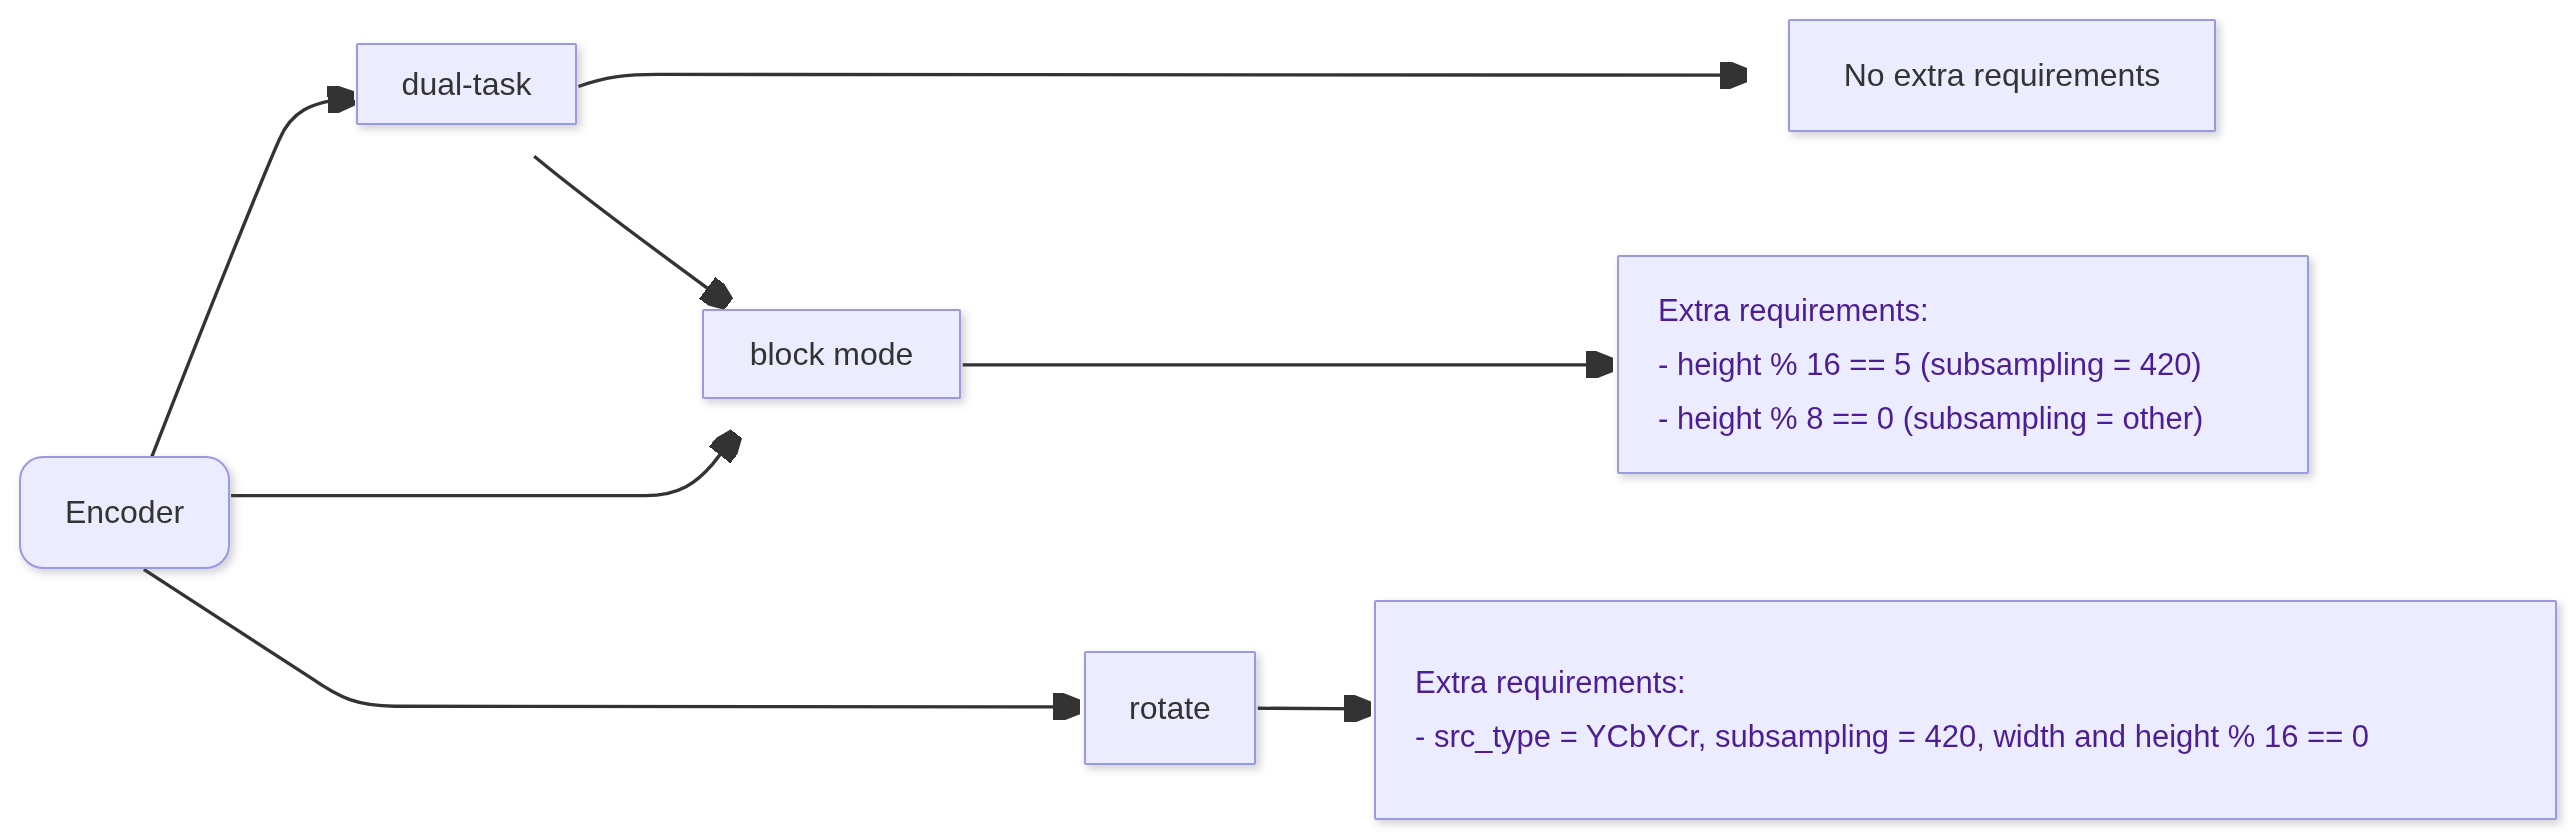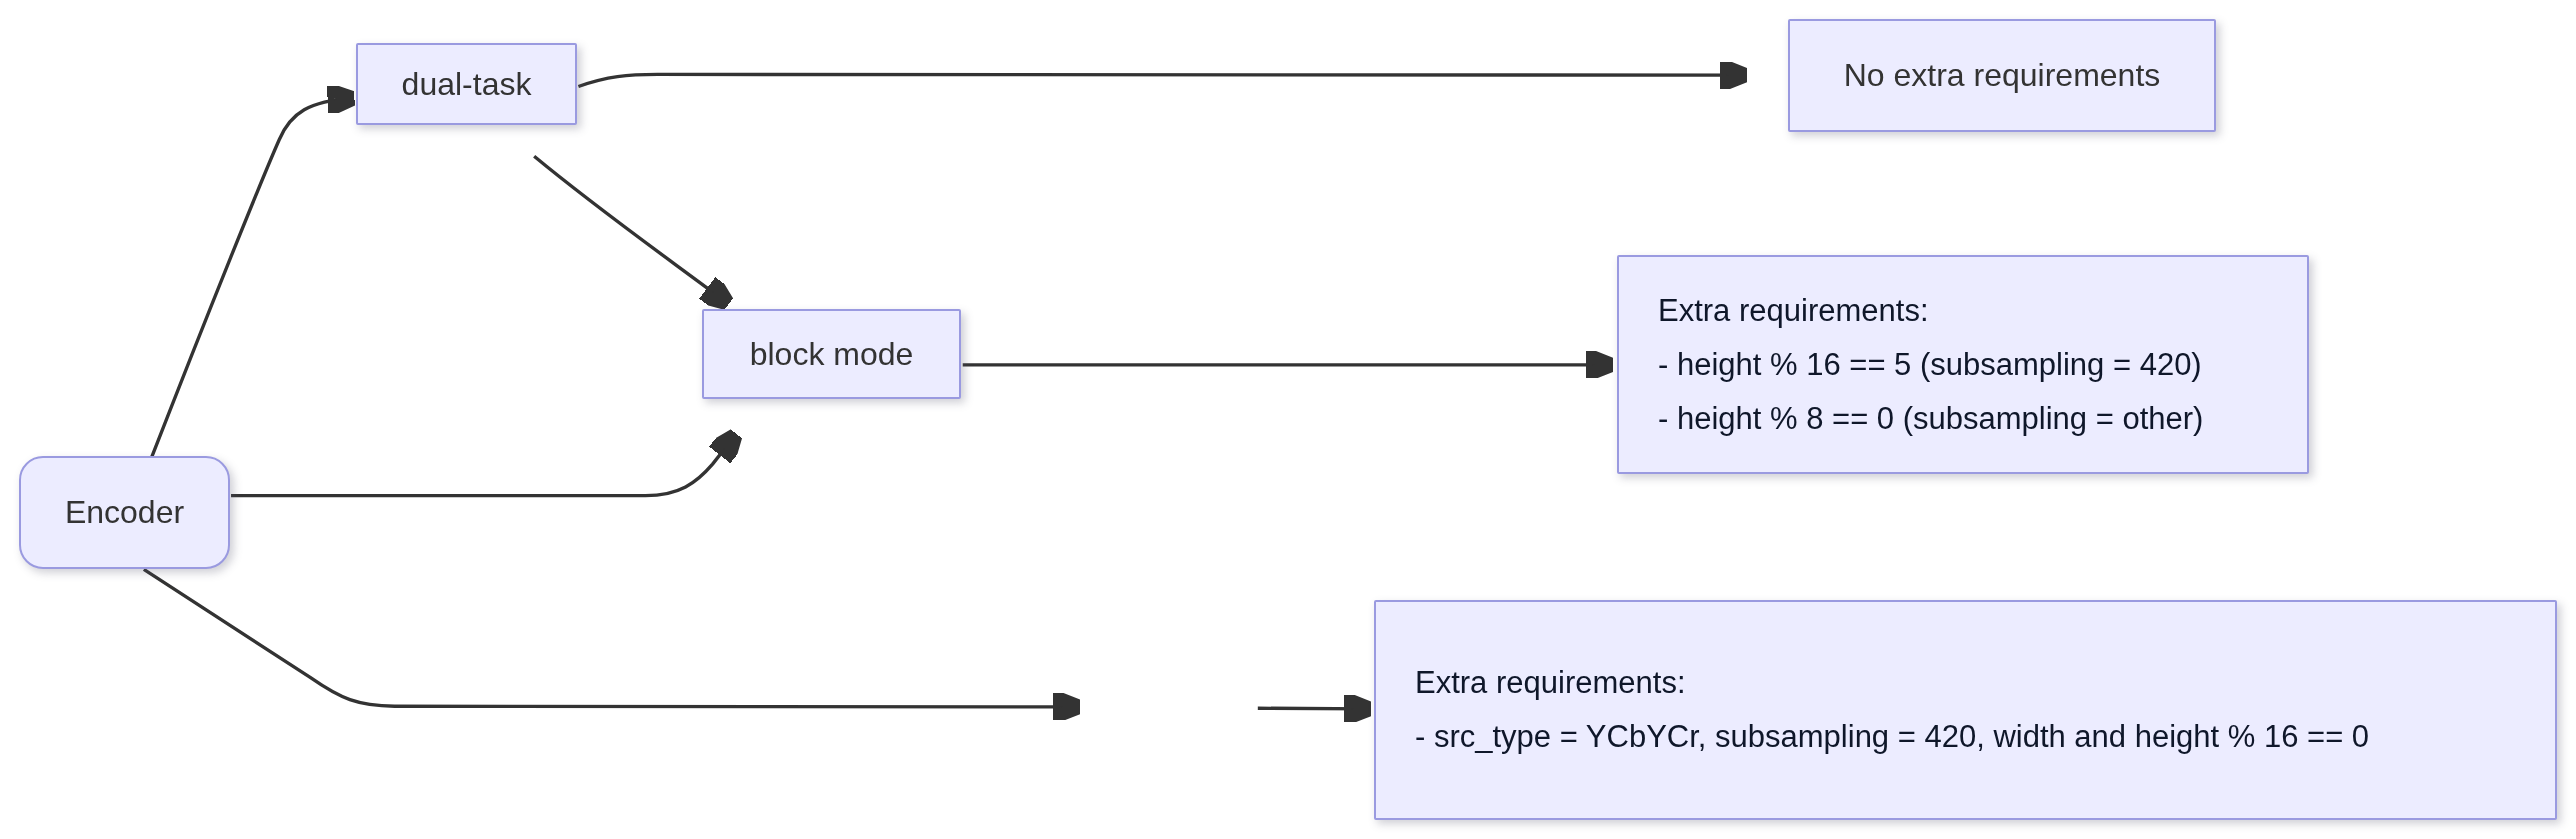--- a/index.html
+++ b/index.html
@@ -46,21 +46,21 @@
     box-sizing: border-box;
     background: #ECECFF;
     border: 2.7px solid #9A9AE0;
     border-radius: 2px;
     display: flex;
     flex-direction: column;
     align-items: flex-start;
     justify-content: center;
     font-size: 31px;
     line-height: 54px;
-    color: #0f172a;
+    color: #4c1d95;
     padding: 0 39px;
     box-shadow: 3.4px 4px 8px rgba(90, 90, 110, 0.28);
     white-space: nowrap;
   }
 </style>
 </head>
 <body>
 
 <div class="canvas">
 
@@ -91,20 +91,23 @@
   </div>
 
   <div class="node" style="left:356px; top:43px; width:221px; height:82px;">
     <span>dual-task</span>
   </div>
 
   <div class="node" style="left:702px; top:309px; width:259px; height:90px;">
     <span>block mode</span>
   </div>
 
+  <div class="node" style="left:1084px; top:651px; width:172px; height:114px;">
+    <span>rotate</span>
+  </div>
 
   <div class="node" style="left:1788px; top:19px; width:428px; height:113px;">
     <span>No extra requirements</span>
   </div>
 
   <div class="reqbox" style="left:1617px; top:255px; width:692px; height:219px;">
     <div>Extra requirements:</div>
     <div>- height % 16 == 5 (subsampling = 420)</div>
     <div>- height % 8 == 0 (subsampling = other)</div>
   </div>

